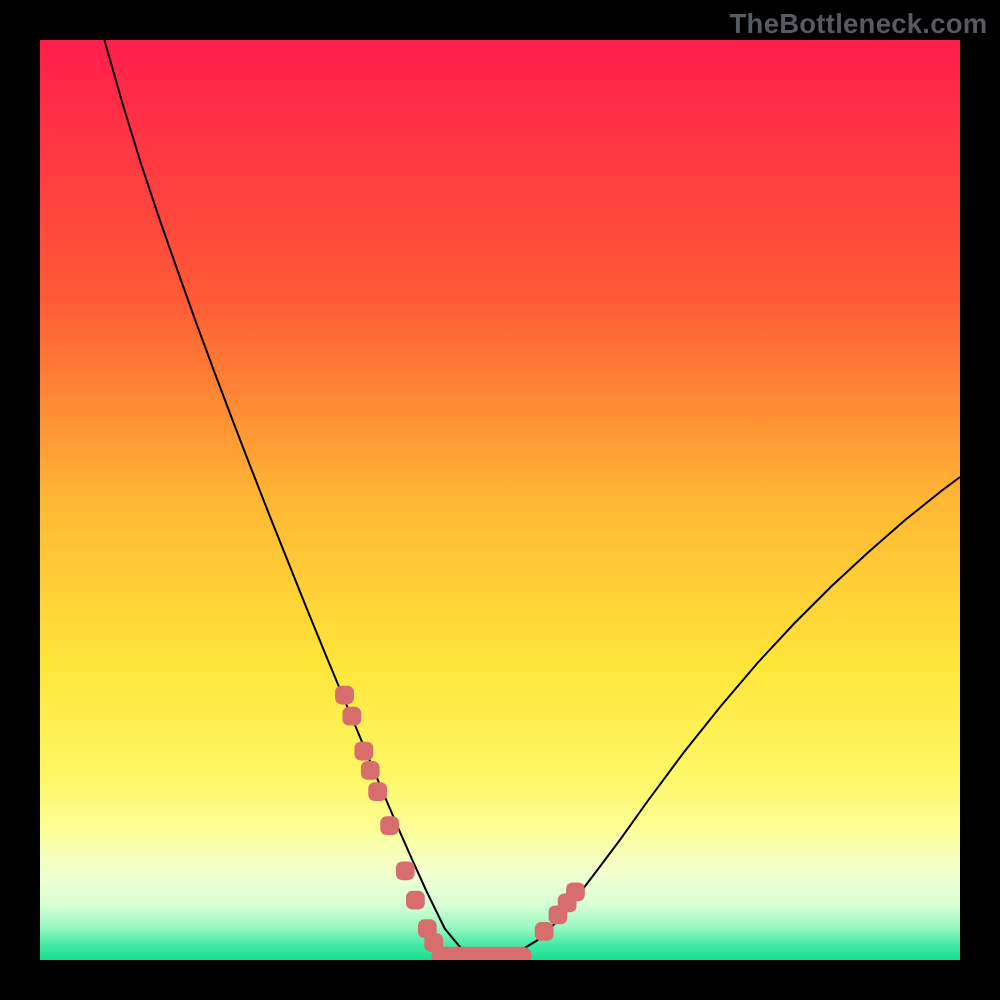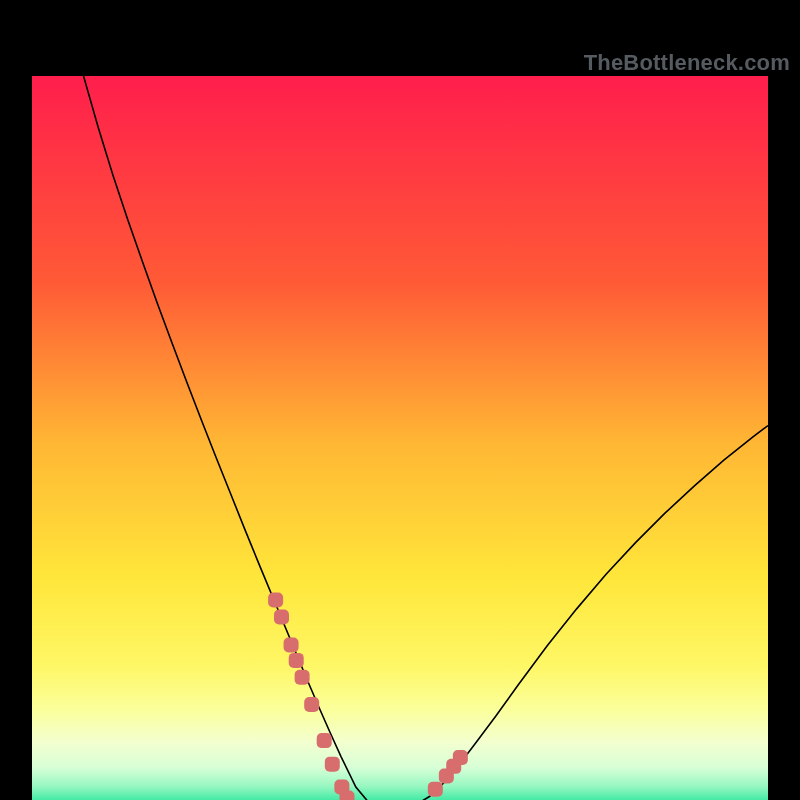--- a/index.html
+++ b/index.html
@@ -9,21 +9,20 @@
     height: 800px;
     background: #000;
     font-family: Arial, Helvetica, sans-serif;
     overflow: hidden;
   }
   .outer {
     width: 800px;
     height: 644px;
     background: #000;
     position: relative;
-    margin-top: 44px;
   }
   .watermark {
     position: absolute;
     top: 6px;
     right: 10px;
     color: #555b60;
     font-size: 22px;
     font-weight: 600;
     letter-spacing: 0.2px;
     z-index: 4;

